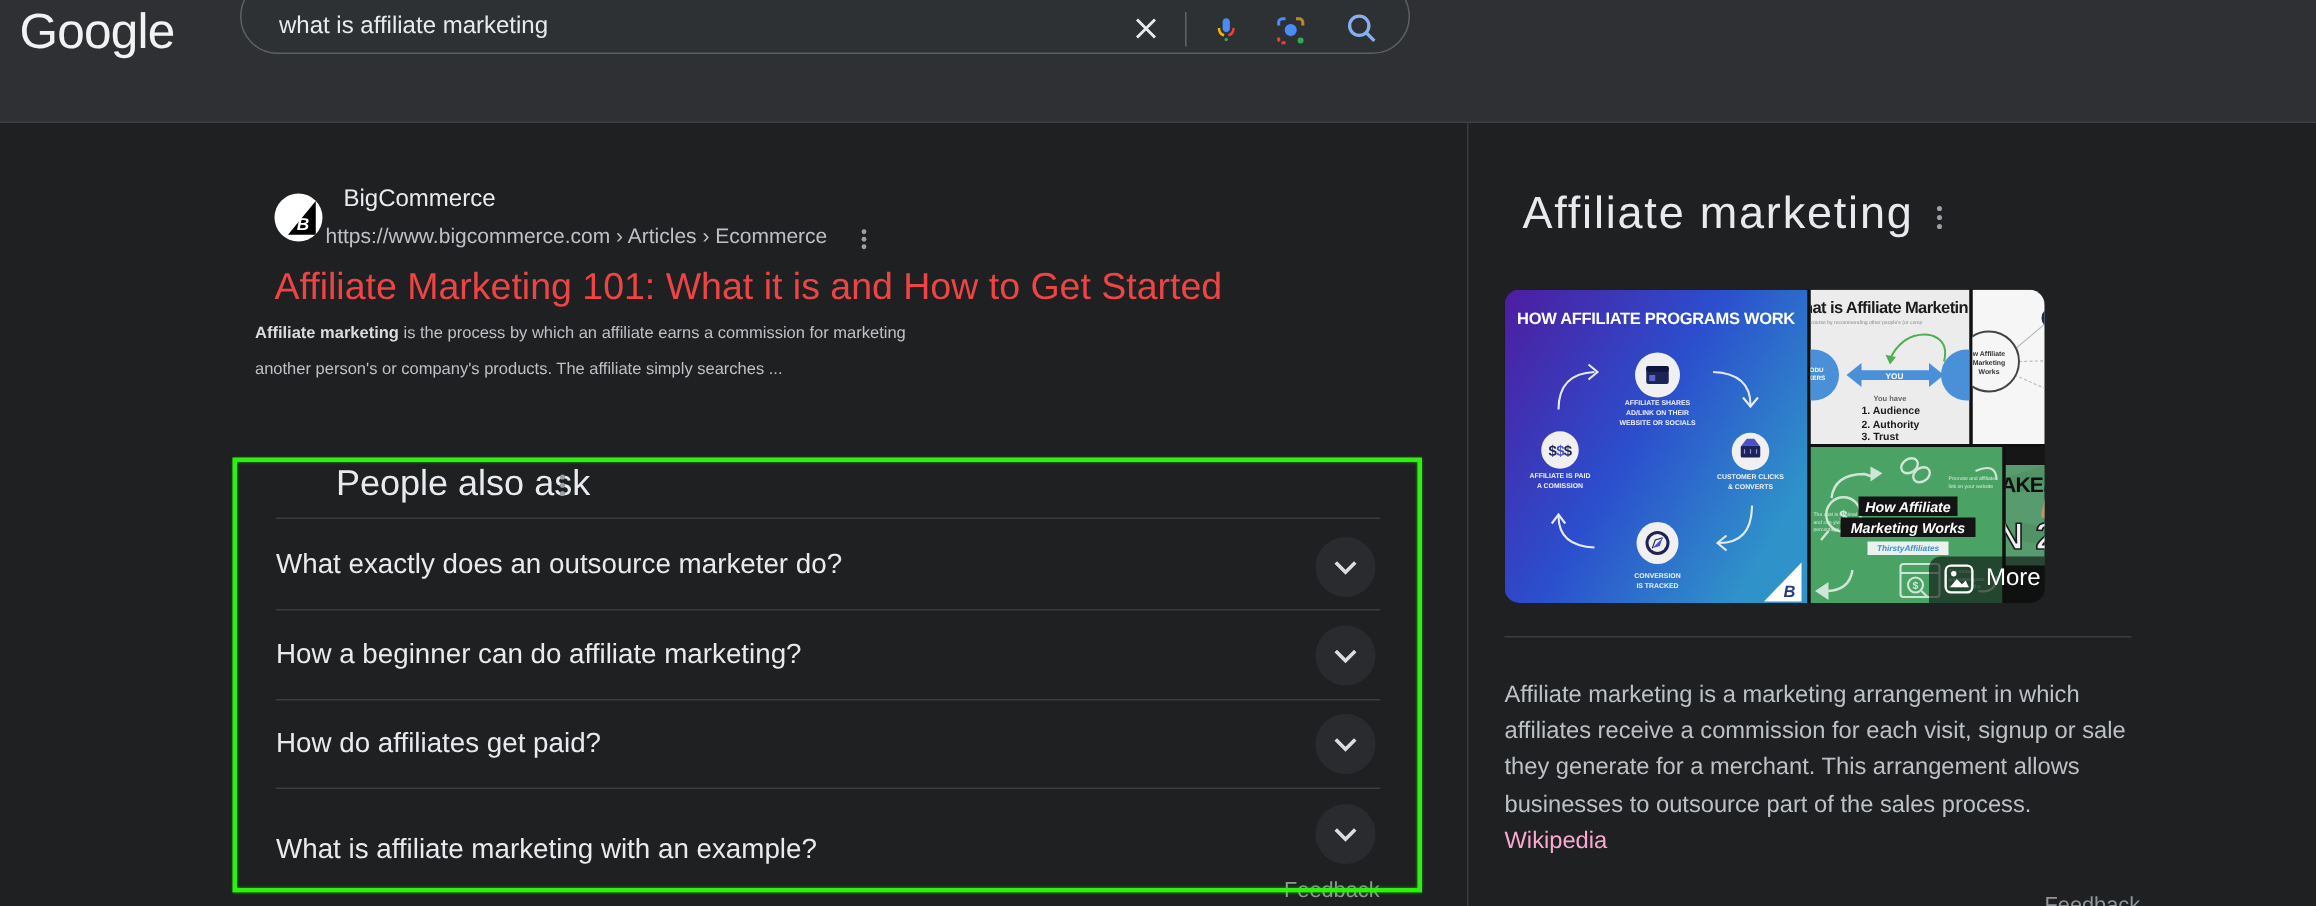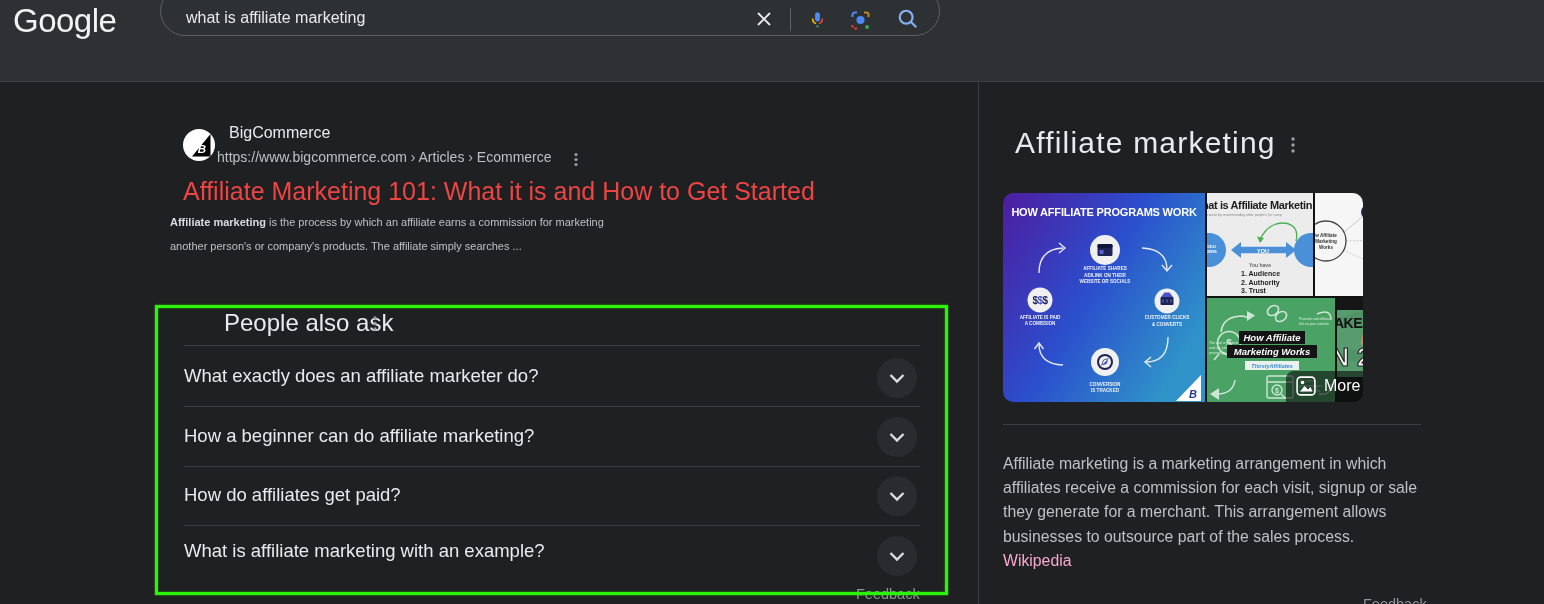--- a/index.html
+++ b/index.html
@@ -96,42 +96,42 @@
   <div id="snippet"><b>Affiliate marketing</b> is the process by which an affiliate earns a commission for marketing<br>another person's or company's products. The affiliate simply searches ...</div>
 
   <div id="paa"></div>
   <div id="paatitle">People also ask</div>
   <svg class="dots3" style="left:368px; top:315px" width="14" height="17" viewBox="0 0 14 17">
     <circle cx="7" cy="3" r="1.7" fill="#9aa0a6"></circle>
       <circle cx="7" cy="8.5" r="1.7" fill="#9aa0a6"></circle>
       <circle cx="7" cy="14" r="1.7" fill="#9aa0a6"></circle>
   </svg>
   <div class="pdiv" style="top:345px"></div>
-  <div class="qtext" style="top:365px">What exactly does an affiliate marketer do?</div>
+  <div class="qtext" style="top:365px">What exactly does an outsource marketer do?</div>
   <div class="chev" style="top:358px">
       <svg width="40" height="40" viewBox="0 0 40 40">
         <path d="M13.5 17 L20 23.5 L26.5 17" fill="none" stroke="#dadce0" stroke-width="2.4"></path>
       </svg>
     </div>
   <div class="pdiv" style="top:406px"></div>
   <div class="qtext" style="top:424.5px">How a beginner can do affiliate marketing?</div>
   <div class="chev" style="top:417px">
       <svg width="40" height="40" viewBox="0 0 40 40">
         <path d="M13.5 17 L20 23.5 L26.5 17" fill="none" stroke="#dadce0" stroke-width="2.4"></path>
       </svg>
     </div>
   <div class="pdiv" style="top:466px"></div>
   <div class="qtext" style="top:484px">How do affiliates get paid?</div>
   <div class="chev" style="top:476px">
       <svg width="40" height="40" viewBox="0 0 40 40">
         <path d="M13.5 17 L20 23.5 L26.5 17" fill="none" stroke="#dadce0" stroke-width="2.4"></path>
       </svg>
     </div>
   <div class="pdiv" style="top:525px"></div>
-  <div class="qtext" style="top:540px">What is affiliate marketing with an example?</div>
+  <div class="qtext" style="top:555px">What is affiliate marketing with an example?</div>
   <div class="chev" style="top:536px">
       <svg width="40" height="40" viewBox="0 0 40 40">
         <path d="M13.5 17 L20 23.5 L26.5 17" fill="none" stroke="#dadce0" stroke-width="2.4"></path>
       </svg>
     </div>
   <div id="fb1">Feedback</div>
 
   <div id="vdiv"></div>
   <div id="kptitle">Affiliate marketing</div>
   <svg class="dots3" style="left:1286px; top:136px" width="14" height="18" viewBox="0 0 14 18">

